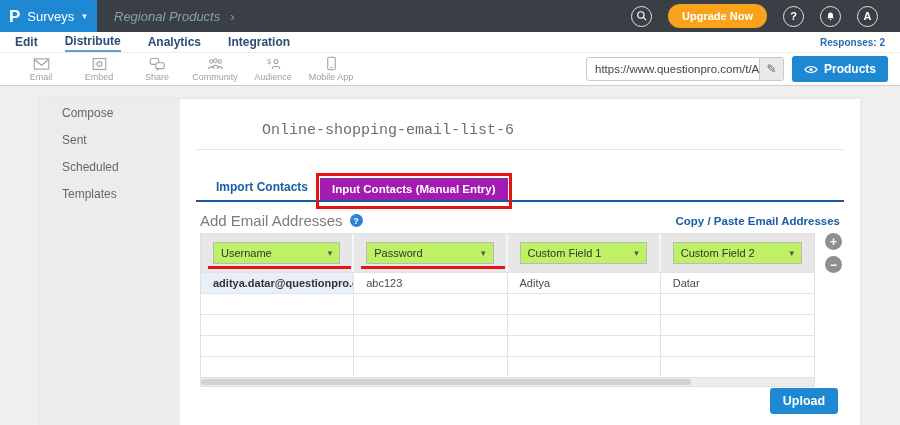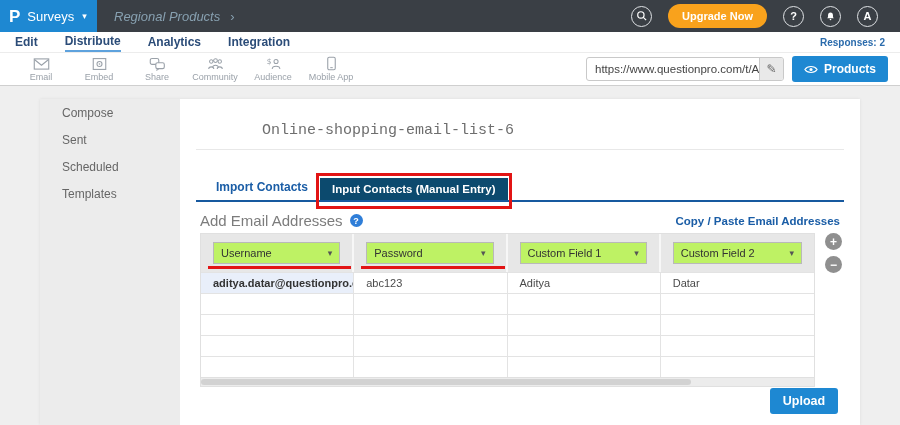--- a/index.html
+++ b/index.html
@@ -56,21 +56,21 @@
                font-size:12px; color:#666; cursor:pointer; }
   .side-item.active { background:#fff; border-left:4px solid #1e88d2; padding-left:18px; color:#555; }
 
   .content { flex:1; position:relative; }
   .list-title { padding:23px 0 10px 82px; font-size:15px; color:#6e6e6e;font-family:Liberation Mono, monospace; }
   .title-divider { border-bottom:1px solid #e8e8e8; margin:0 16px; }
 
   .tabs { position:relative; margin:24px 16px 0 16px; display:flex; align-items:flex-end;
           border-bottom:2px solid #17599f; }
   .tab-import { color:#1a5da6; font-size:12px; font-weight:700; padding:6px 12px 6px 20px; cursor:pointer; }
-  .tab-active { position:relative; background:#0c4a6e; color:#fff; font-size:11.5px; font-weight:700;
+  .tab-active { position:relative; background:#a21caf; color:#fff; font-size:11.5px; font-weight:700;
                 padding:5px 12px; cursor:pointer; }
   .tab-annotation { position:absolute; left:-4px; top:-5px; right:-4px; bottom:-9px;
                     border:3px solid #e21414; pointer-events:none; }
 
   .add-row { display:flex; align-items:center; margin:10px 20px 4px 20px; }
   .section-title { font-size:15px; color:#7c7c7c; }
   .help-badge { width:13px; height:13px; border-radius:50%; background:#2f7ed8; color:#fff;
                 font-size:9px; font-weight:700; display:flex; align-items:center;
                 justify-content:center; margin-left:7px; cursor:pointer; }
   .copy-paste { margin-left:auto; color:#1a5da6; font-size:11.5px; font-weight:700; cursor:pointer; }

